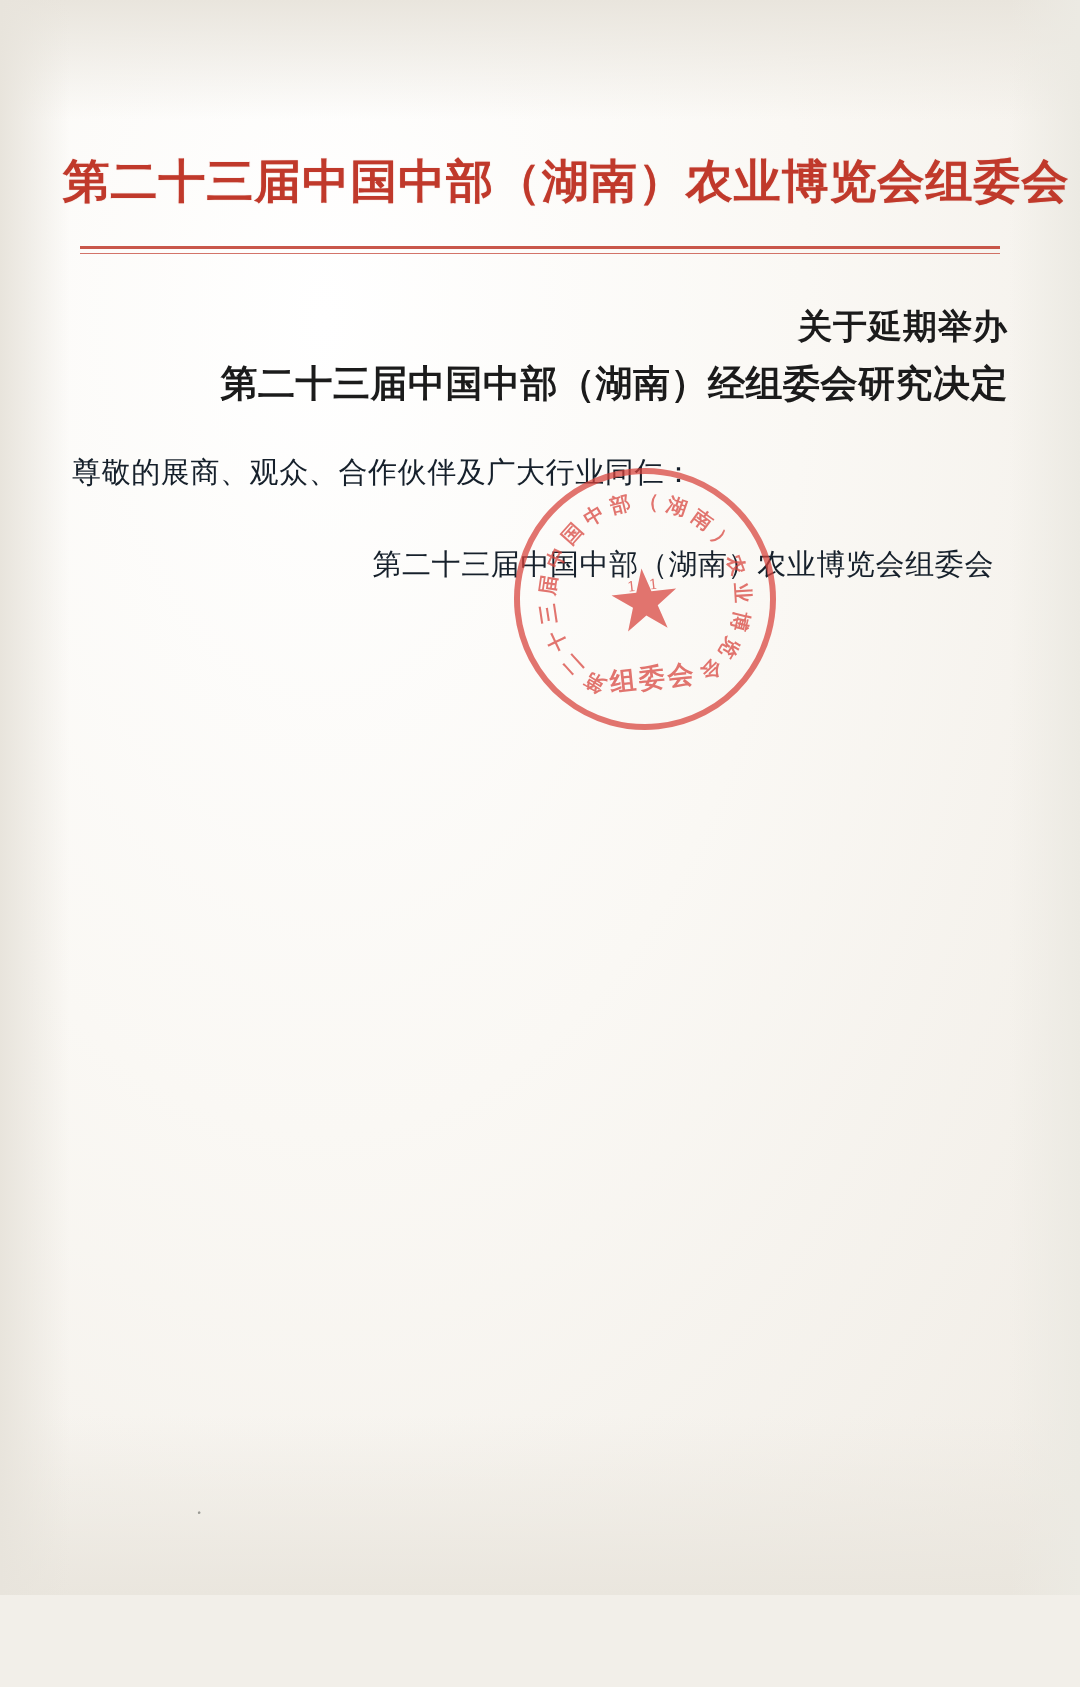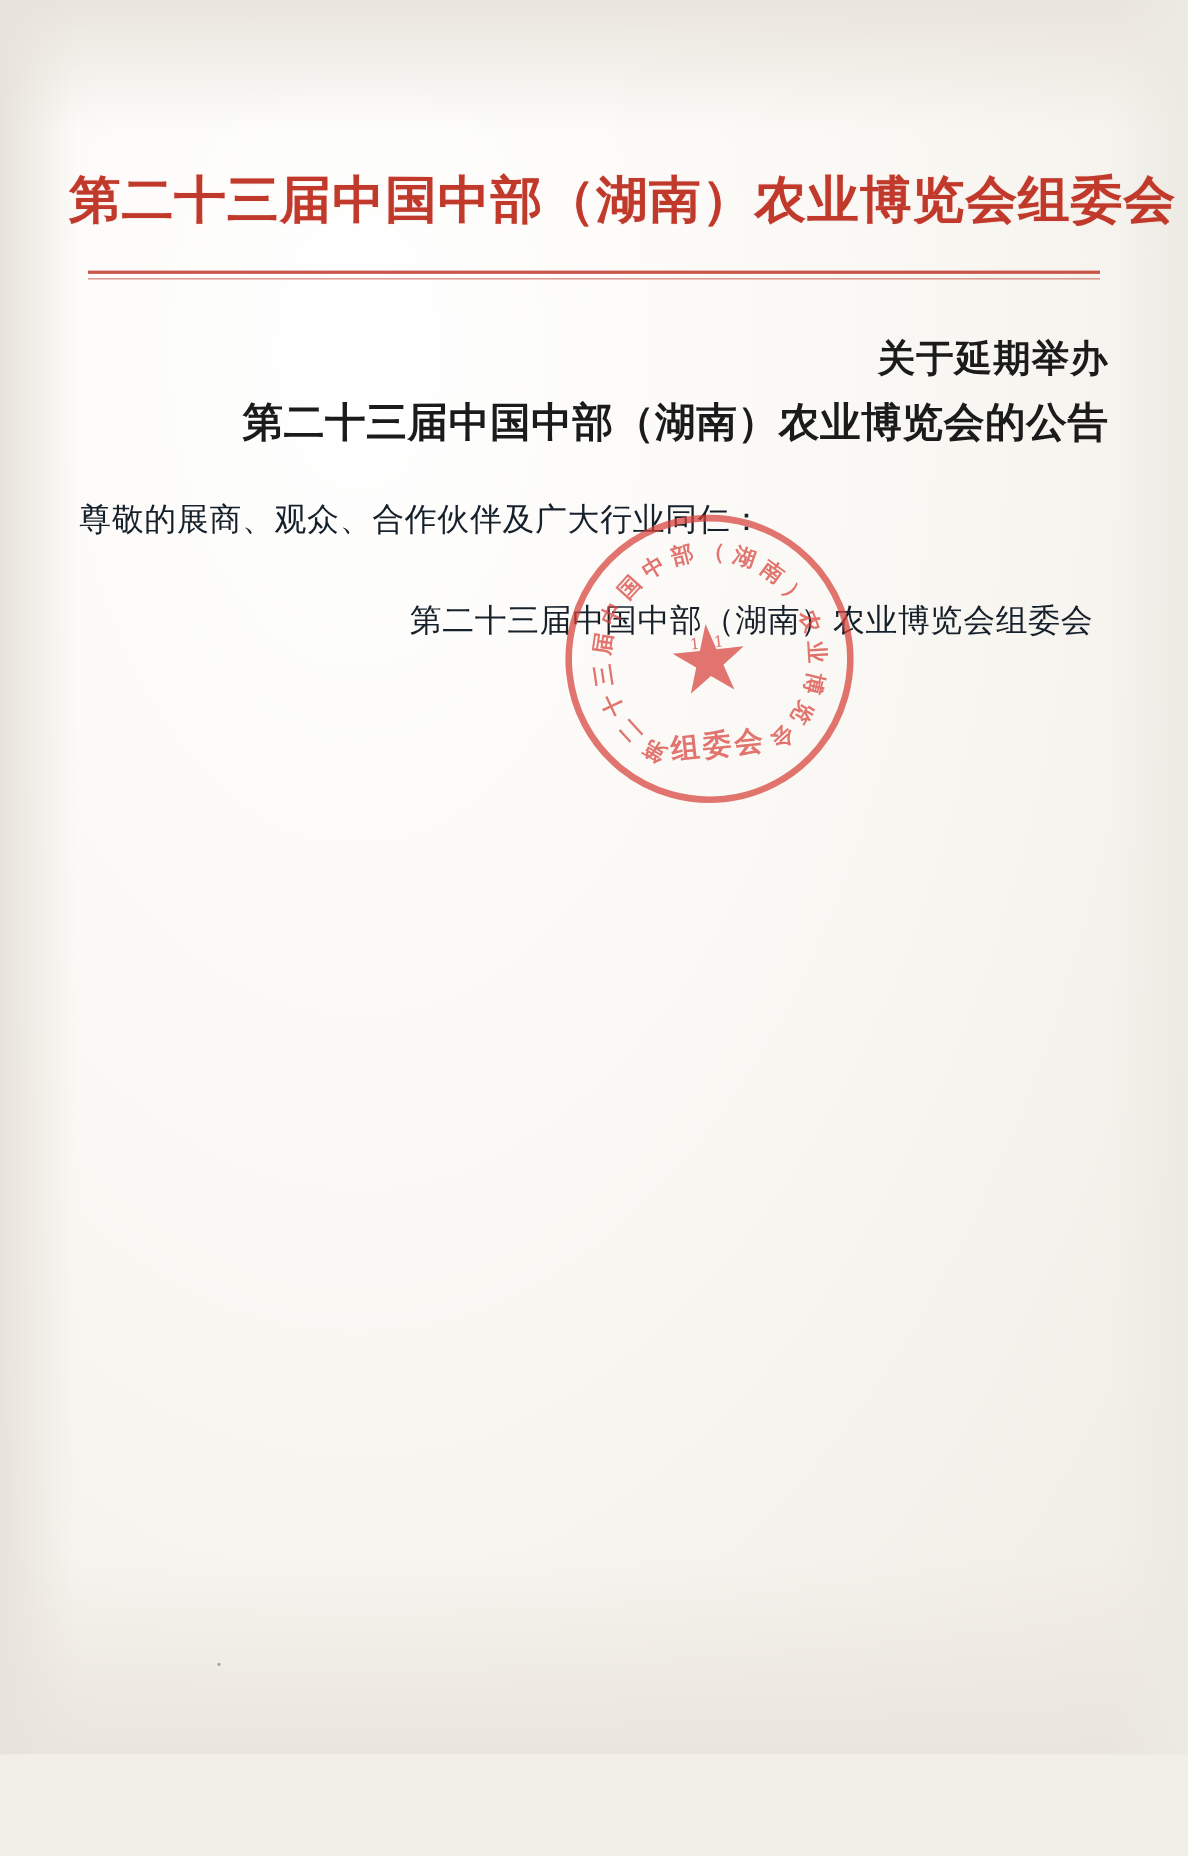--- a/index.html
+++ b/index.html
@@ -222,21 +222,21 @@
 
     <div class="letterhead">第二十三届中国中部（湖南）农业博览会组委会</div>
 
     <div class="rule-group">
       <div class="rule-thick"></div>
       <div class="rule-thin"></div>
     </div>
 
     <div class="doc-title">
       <div class="line1">关于延期举办</div>
-      <div class="line2">第二十三届中国中部（湖南）农业博览会的公告</div>
+      <div class="line2">第二十三届中国中部（湖南）经组委会研究决定</div>
     </div>
 
     <div class="body-text">
       <div class="salutation">尊敬的展商、观众、合作伙伴及广大行业同仁：</div>
     </div>
 
     <div class="signature">
 
       <div class="seal">
         <div class="seal-inner"></div>

